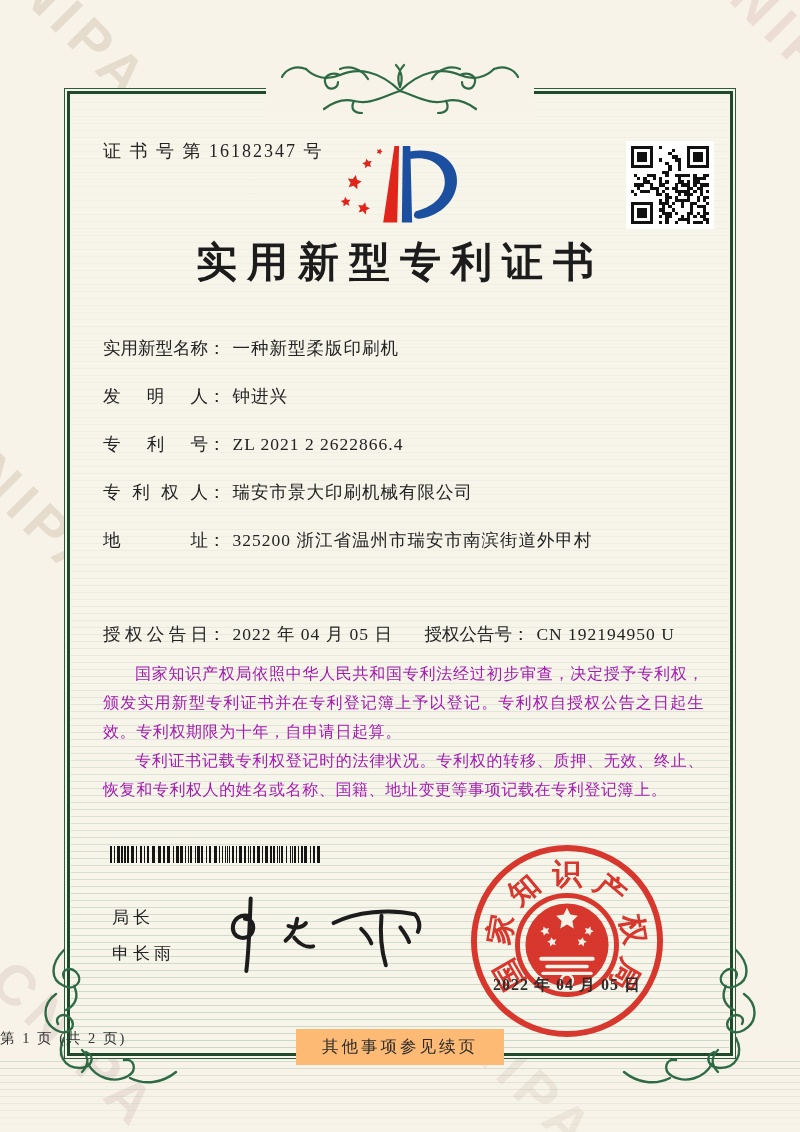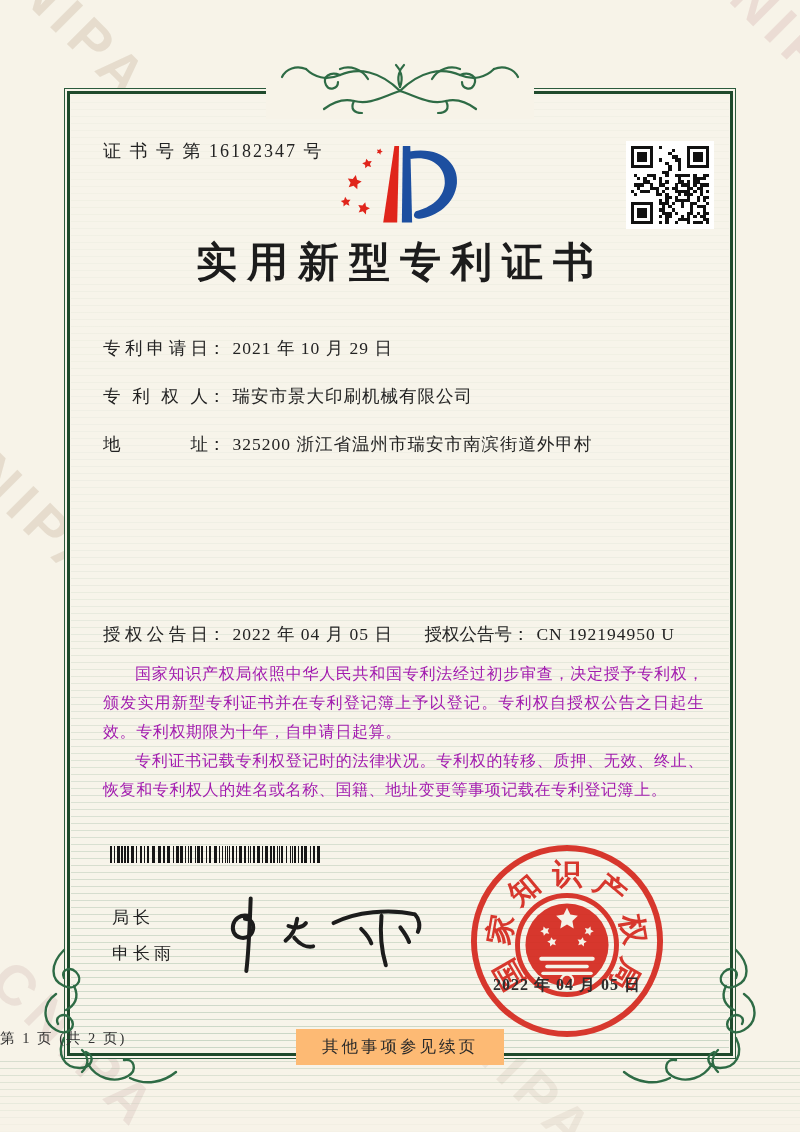--- a/index.html
+++ b/index.html
@@ -369,21 +369,27 @@
         <rect x="22" y="24" width="1.02" height="1.02"></rect>
         <rect x="24" y="24" width="1.02" height="1.02"></rect>
       </g>
   </svg>
 </div>
 
 <div class="title">实用新型专利证书</div>
 
 <div class="fields">
   <div class="field">
-    <span class="flabel">专利申请日</span><span>：</span><span class="fvalue">2021 年 10 月 29 日</span>
+    <span class="flabel">实用新型名称</span><span>：</span><span class="fvalue">一种新型柔版印刷机</span>
+  </div>
+  <div class="field">
+    <span class="flabel">发明人</span><span>：</span><span class="fvalue">钟进兴</span>
+  </div>
+  <div class="field">
+    <span class="flabel">专利号</span><span>：</span><span class="fvalue">ZL 2021 2 2622866.4</span>
   </div>
   <div class="field">
     <span class="flabel">专利权人</span><span>：</span><span class="fvalue">瑞安市景大印刷机械有限公司</span>
   </div>
   <div class="field">
     <span class="flabel">地址</span><span>：</span><span class="fvalue">325200 浙江省温州市瑞安市南滨街道外甲村</span>
   </div>
 </div>
 
 <div class="grant">

